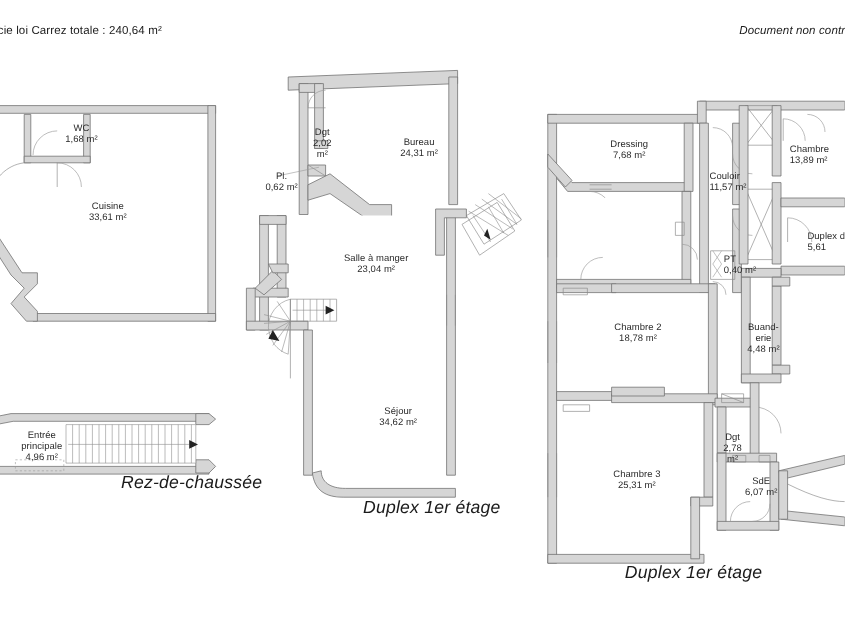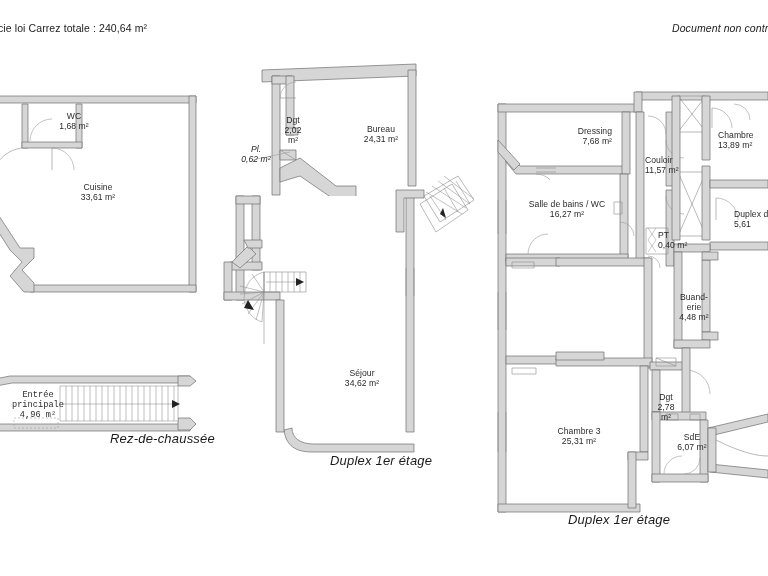--- a/index.html
+++ b/index.html
@@ -17,21 +17,21 @@
     font-size:10.5px;
     color:#1b1b1b;
     white-space:nowrap;
     letter-spacing:.1px;
   }
   #hdr-left{left:-36px;top:22px;}
   #hdr-right{left:672px;top:22px;font-style:italic;}
 
   .plan-caption{
     position:absolute;
-    font-size:13px;
+    font-size:16px;
     font-style:italic;
     color:#1b1b1b;
     white-space:nowrap;
     letter-spacing:.2px;
   }
 
   .rlabel{
     position:absolute;
     font-size:8.6px;
     color:#2a2a2a;
@@ -286,52 +286,53 @@
       <path class="wall" d="M 710 464 L 768 470 L 768 478 L 710 472 Z"></path>
       <path class="thin" d="M 716 440 C 740 452 756 456 768 456"></path>
       <path class="wall" d="M 708 428 L 716 428 L 716 472 L 708 472 Z"></path>
     </g>
   </svg>
 
   <div class="rlabel" style="left:46px;top:111px;width:56px;"><span>WC</span><br><span>1,68 m²</span></div>
 
   <div class="rlabel" style="left:58px;top:182px;width:80px;"><span>Cuisine</span><br><span>33,61 m²</span></div>
 
-  <div class="rlabel" style="left:10px;top:390px;width:56px;font-family:Liberation Mono, monospace;"><span>Entrée
+  <div class="rlabel" style="left:10px;top:390px;width:56px;"><span>Entrée
 principale</span><br><span>4,96 m²</span></div>
 
   <div class="plan-caption" style="left:110px;top:431px;">Rez-de-chaussée</div>
 
   <div class="rlabel" style="left:278px;top:115px;width:30px;"><span>Dgt</span><br><span>2,02
 m²</span></div>
 
-  <div class="rlabel" style="left:232px;top:144px;width:48px;font-style:italic;"><span>Pl.</span><br><span>0,62 m²</span></div>
+  <div class="rlabel" style="left:232px;top:155px;width:48px;"><span>Pl.</span><br><span>0,62 m²</span></div>
 
   <div class="rlabel" style="left:338px;top:124px;width:86px;"><span>Bureau</span><br><span>24,31 m²</span></div>
 
+  <div class="rlabel" style="left:292px;top:229px;width:100px;"><span>Salle à manger</span><br><span>23,04 m²</span></div>
 
   <div class="rlabel" style="left:322px;top:354px;width:80px;margin-top:14px;"><span>Séjour</span><br><span>34,62 m²</span></div>
 
   <div class="plan-caption" style="left:330px;top:453px;">Duplex 1er étage</div>
 
-  <div class="rlabel" style="left:532px;top:126px;width:80px;text-align:right;"><span>Dressing</span><br><span>7,68 m²</span></div>
-
-  <div class="rlabel" style="left:510px;top:199px;width:114px;"><span>Salle de bains / WC</span><br><span>16,27 m²</span></div>
+  <div class="rlabel" style="left:532px;top:126px;width:80px;"><span>Dressing</span><br><span>7,68 m²</span></div>
+
 
   <div class="rlabel left" style="left:645px;top:155px;width:58px;"><span>Couloir</span><br><span>11,57 m²</span></div>
 
   <div class="rlabel left" style="left:658px;top:230px;width:46px;"><span>PT</span><br><span>0,40 m²</span></div>
 
   <div class="rlabel left" style="left:718px;top:130px;width:70px;"><span>Chambre</span><br><span>13,89 m²</span></div>
 
   <div class="rlabel left" style="left:734px;top:209px;width:60px;"><span>Duplex de</span><br><span>5,61</span></div>
 
   <div class="rlabel" style="left:672px;top:292px;width:44px;"><span>Buand-
 erie</span><br><span>4,48 m²</span></div>
 
+  <div class="rlabel" style="left:536px;top:292px;width:88px;"><span>Chambre 2</span><br><span>18,78 m²</span></div>
 
   <div class="rlabel" style="left:650px;top:392px;width:32px;"><span>Dgt</span><br><span>2,78
 m²</span></div>
 
   <div class="rlabel" style="left:536px;top:426px;width:86px;"><span>Chambre 3</span><br><span>25,31 m²</span></div>
 
   <div class="rlabel" style="left:666px;top:432px;width:52px;"><span>SdE</span><br><span>6,07 m²</span></div>
 
   <div class="plan-caption" style="left:568px;top:512px;">Duplex 1er étage</div>
 

